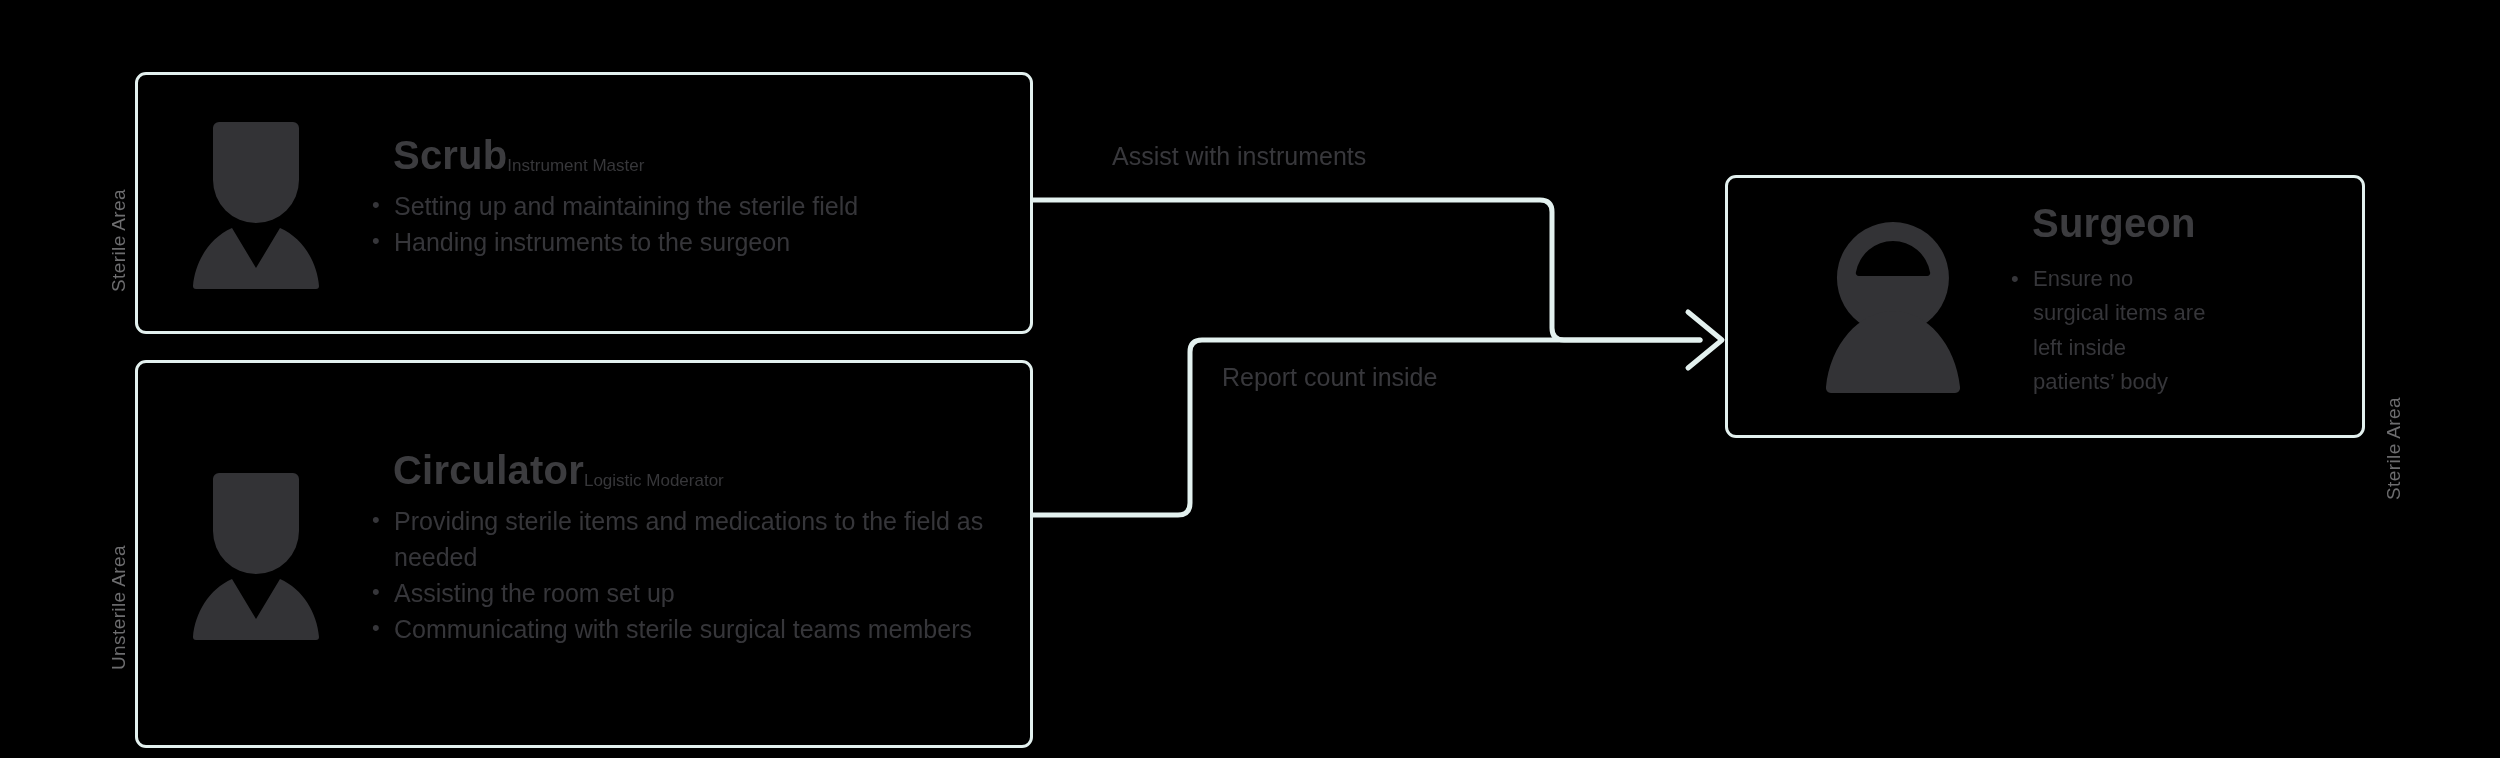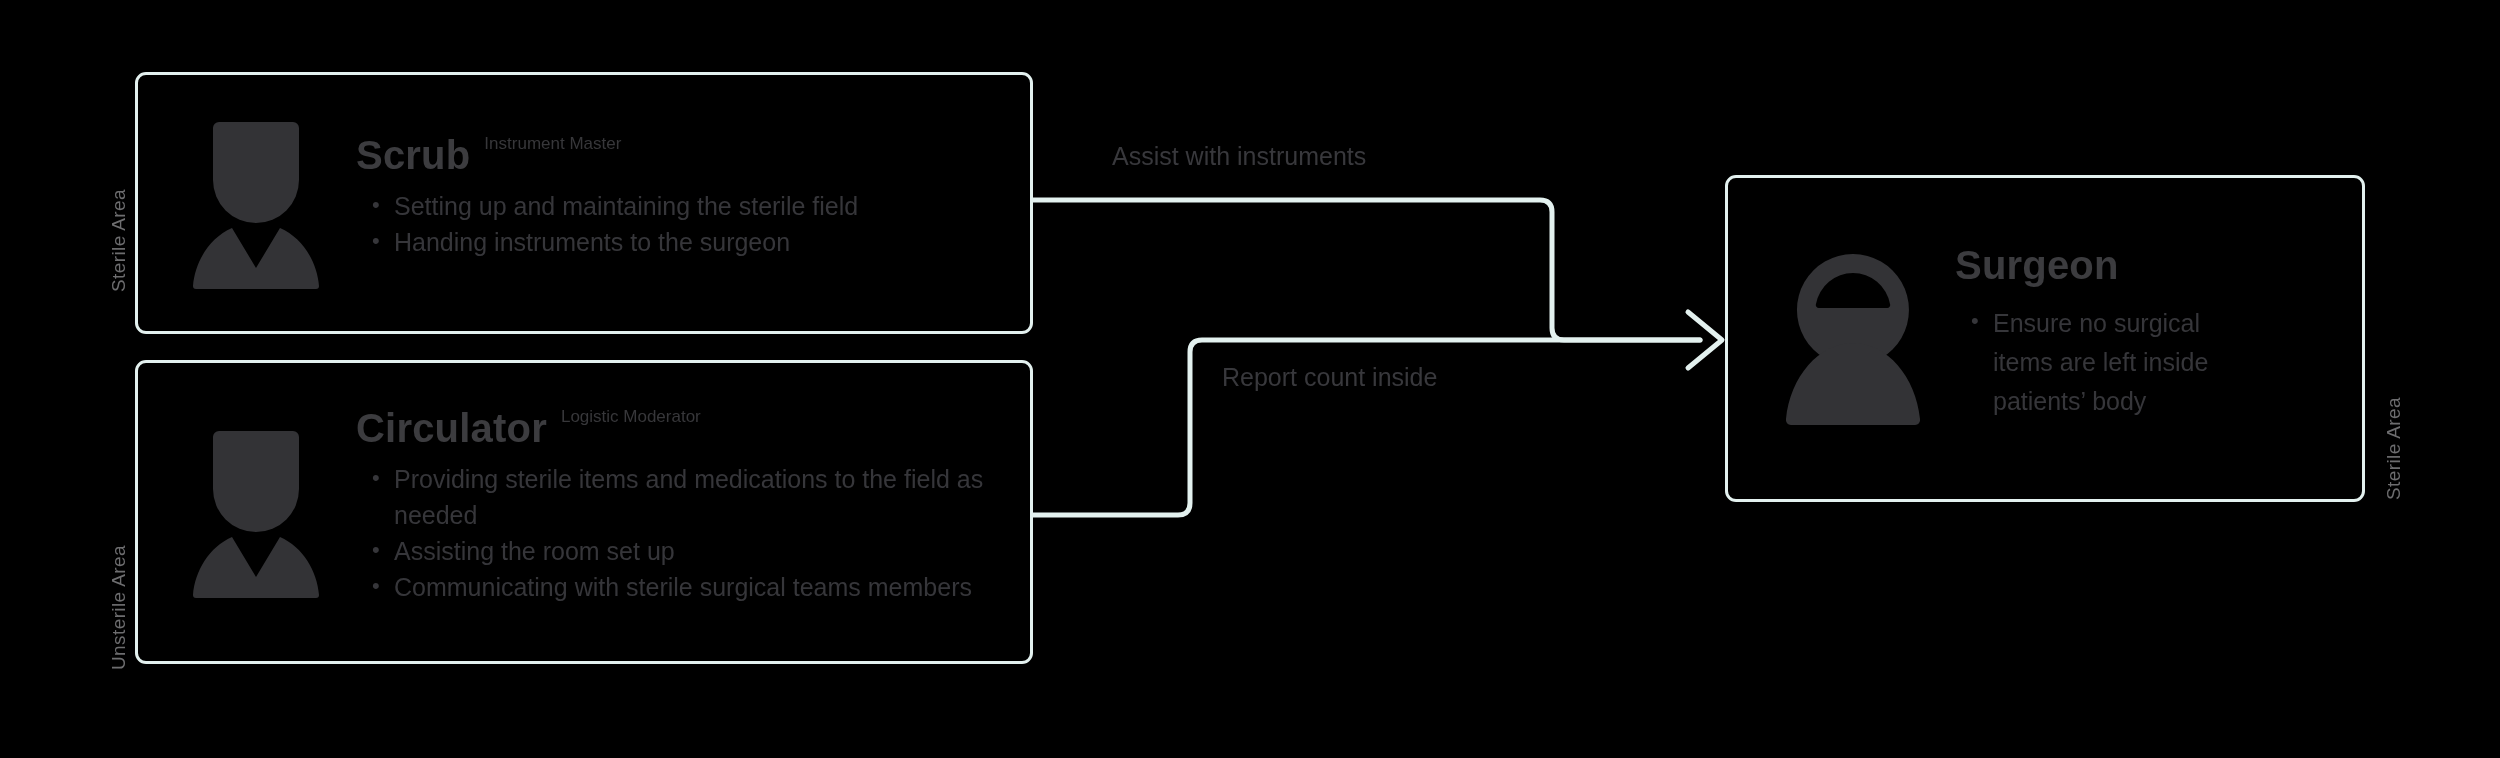--- a/index.html
+++ b/index.html
@@ -23,43 +23,43 @@
   .card {
     position: absolute;
     box-sizing: border-box;
     border: 3px solid #e3f1ef;
     border-radius: 11px;
     background: #000000;
     display: flex;
     align-items: center;
   }
   #card-scrub      { left: 135px; top: 72px;  width: 898px; height: 262px; }
-  #card-circulator { left: 135px; top: 360px; width: 898px; height: 304px; }
-  #card-surgeon    { left: 1725px; top: 175px; width: 640px; height: 327px; }
+  #card-circulator { left: 135px; top: 360px; width: 898px; height: 388px; }
+  #card-surgeon    { left: 1725px; top: 175px; width: 640px; height: 263px; padding-left: 40px; }
 
   .card-icon {
     flex: 0 0 auto;
     display: flex;
     align-items: center;
     justify-content: center;
   }
   #card-scrub .card-icon,
   #card-circulator .card-icon { width: 200px; margin-left: 18px; }
   #card-surgeon .card-icon    { width: 205px; margin-left: 22px; }
 
   .card-body {
     flex: 1 1 auto;
     padding-right: 20px;
   }
 
   .card-heading {
     display: flex;
-    align-items: flex-start;
-    gap: 14px;
+    align-items: flex-end;
     margin-bottom: 12px;
+    margin-left: 37px;
   }
   .role-name {
     font-size: 40px;
     font-weight: bold;
     color: #3c3c3f;
     letter-spacing: 0.2px;
     line-height: 1.05;
     white-space: nowrap;
   }
   .role-subtitle {
@@ -84,21 +84,21 @@
   ul.duties li::before {
     content: "\2022";
     position: absolute;
     left: 4px;
     top: 0;
     color: #36363a;
     font-size: 22px;
     line-height: 1.55;
   }
   #card-surgeon ul.duties li {
-    font-size: 25px;
+    font-size: 22px;
     line-height: 1.55;
   }
   #card-surgeon .card-body { padding-right: 140px; }
   #card-surgeon .role-name { margin-bottom: 6px; }
 
   
   .zone-label {
     position: absolute;
     font-size: 19px;
     color: #6d6d6f;

